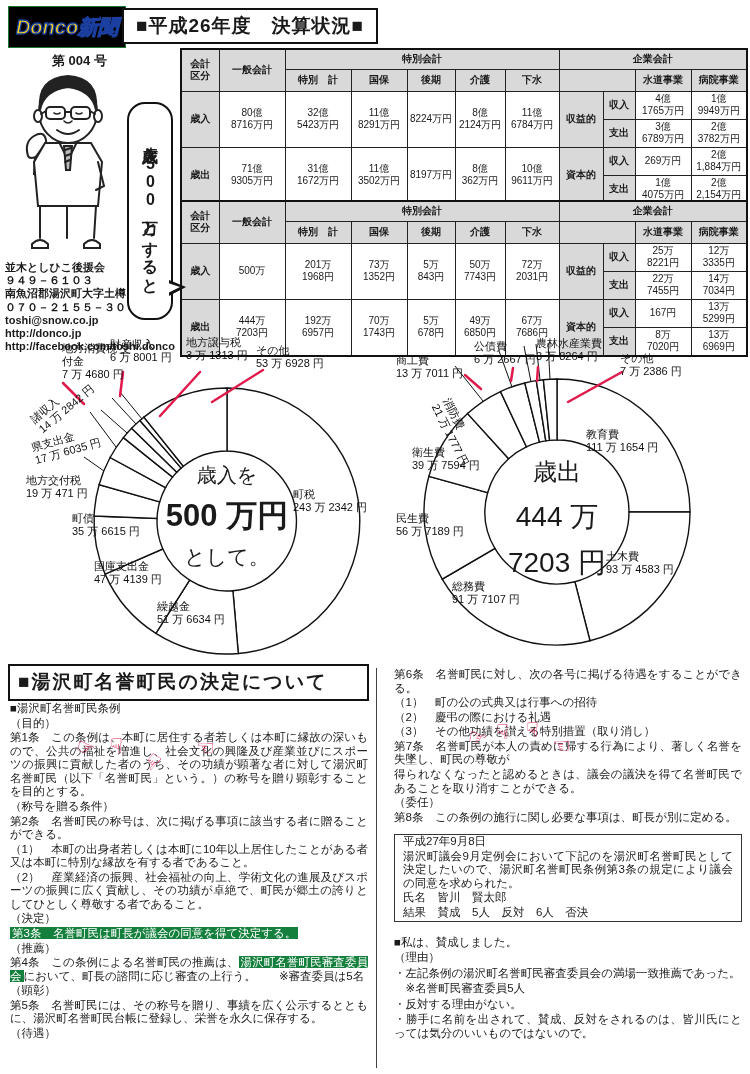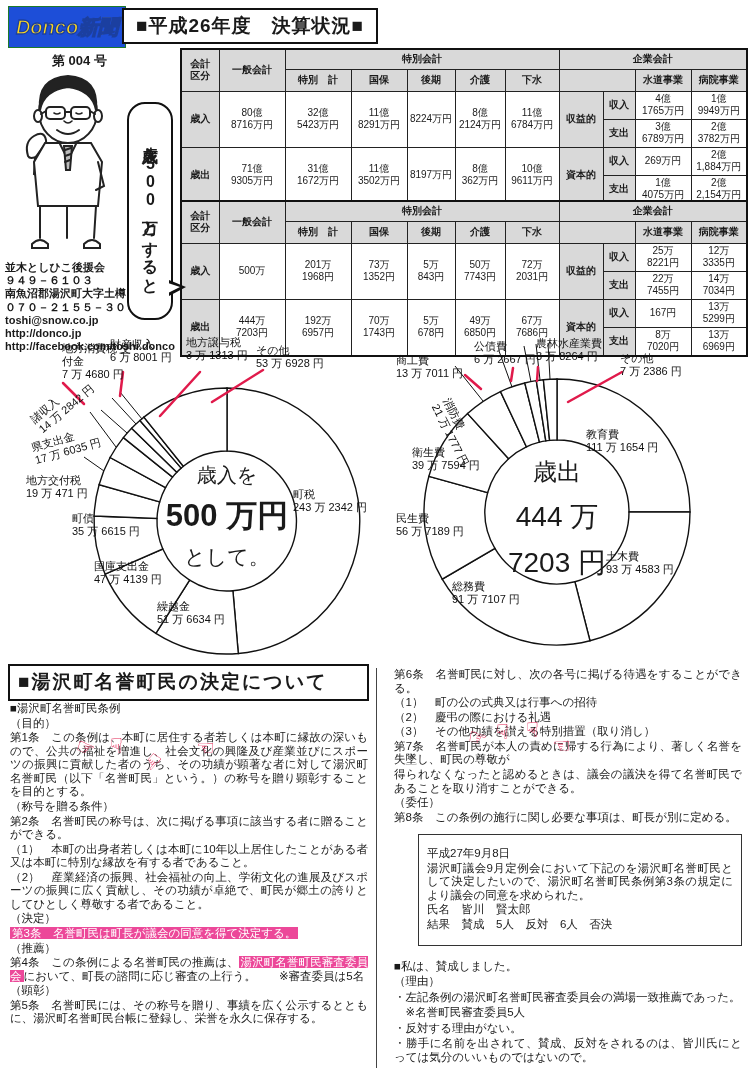--- a/index.html
+++ b/index.html
@@ -2,21 +2,21 @@
 <html><head>
 <meta charset="utf-8">
 <style>
   * { margin:0; padding:0; box-sizing:border-box; }
   html,body { width:750px; height:1074px; }
   body { position:relative; background:#fff; color:#1a1a1a;
          font-family:"Liberation Sans","DejaVu Sans",sans-serif; overflow:hidden; }
 
   
   .logo { position:absolute; left:8px; top:6px; width:118px; height:42px;
-          background:#1d4ed8; display:flex; align-items:center; justify-content:center;
+          background:#000000; display:flex; align-items:center; justify-content:center;
           border:1px solid #1d7a2a; }
   .logo span { font-size:20px; font-weight:bold; font-style:italic; color:#ffd81d;
                -webkit-text-stroke:1.3px #1b3fa0; letter-spacing:0; white-space:nowrap; }
   .issue { position:absolute; left:52px; top:52px; font-size:13px; font-weight:bold; }
   .headline { position:absolute; left:122px; top:8px; border:2.5px solid #111;
               padding:3px 12px; font-size:19px; font-weight:bold; letter-spacing:1px;
               background:#fff; white-space:nowrap; }
   .portrait { position:absolute; left:10px; top:66px; }
   .contact { position:absolute; left:5px; top:261px; width:170px; font-size:11px;
              font-weight:bold; line-height:1.2; }
@@ -66,22 +66,22 @@
 
   
   .art-title { position:absolute; left:8px; top:664px; width:361px; border:2.5px solid #111;
                padding:3px 8px 4px; font-size:19px; font-weight:bold;
                font-family:"Liberation Serif","DejaVu Serif",serif; letter-spacing:2px;
                white-space:nowrap; }
   .col-left  { position:absolute; left:10px; top:702px; width:358px; }
   .col-right { position:absolute; left:394px; top:668px; width:348px; }
   .divider { position:absolute; left:376px; top:668px; width:1px; height:400px; background:#444; }
   .apara { font-size:11.5px; line-height:1.18; margin:0 0 1px 0; text-align:justify; }
-  .hl { background:#ec4899; color:#fff; padding:0 2px; }
-  .notice-box { border:1.5px solid #333; padding:12px 8px; margin-top:10px;margin-left:24px; }
+  .hl { background:#15803d; color:#fff; padding:0 2px; }
+  .notice-box { border:1.5px solid #333; padding:0 8px; margin-top:10px; }
   .opinion { margin-top:14px; }
   .opinion .apara { margin-bottom:2px; }
 </style>
 </head>
 <body>
 
 <div class="logo">
   <span>Donco新聞</span>
 </div>
 <div class="issue">第 004 号</div>
@@ -472,20 +472,21 @@
     <p class="apara"><span>（称号を贈る条件）</span></p>
     <p class="apara"><span>第2条　名誉町民の称号は、次に掲げる事項に該当する者に贈ることができる。</span></p>
     <p class="apara"><span>（1）　本町の出身者若しくは本町に10年以上居住したことがある者又は本町に特別な縁故を有する者であること。</span></p>
     <p class="apara"><span>（2）　産業経済の振興、社会福祉の向上、学術文化の進展及びスポーツの振興に広く貢献し、その功績が卓絶で、町民が郷土の誇りとしてひとしく尊敬する者であること。</span></p>
     <p class="apara"><span>（決定）</span></p>
     <p class="apara"><span class="hl">第3条　名誉町民は町長が議会の同意を得て決定する。</span></p>
     <p class="apara"><span>（推薦）</span></p>
     <p class="apara"><span>第4条　この条例による名誉町民の推薦は、</span><span class="hl">湯沢町名誉町民審査委員会</span><span>において、町長の諮問に応じ審査の上行う。　　※審査委員は5名</span></p>
     <p class="apara"><span>（顕彰）</span></p>
     <p class="apara"><span>第5条　名誉町民には、その称号を贈り、事績を広く公示するとともに、湯沢町名誉町民台帳に登録し、栄誉を永久に保存する。</span></p>
+    <p class="apara"><span>（待遇）</span></p>
   </div>
 <div class="col-right">
   <div id="right-body">
       <p class="apara"><span>第6条　名誉町民に対し、次の各号に掲げる待遇をすることができる。</span></p>
       <p class="apara"><span>（1）　町の公の式典又は行事への招待</span></p>
       <p class="apara"><span>（2）　慶弔の際における礼遇</span></p>
       <p class="apara"><span>（3）　その他功績を讃える特別措置（取り消し）</span></p>
       <p class="apara"><span>第7条　名誉町民が本人の責めに帰する行為により、著しく名誉を失墜し、町民の尊敬が</span></p>
       <p class="apara"><span>得られなくなったと認めるときは、議会の議決を得て名誉町民であることを取り消すことができる。</span></p>
       <p class="apara"><span>（委任）</span></p>

